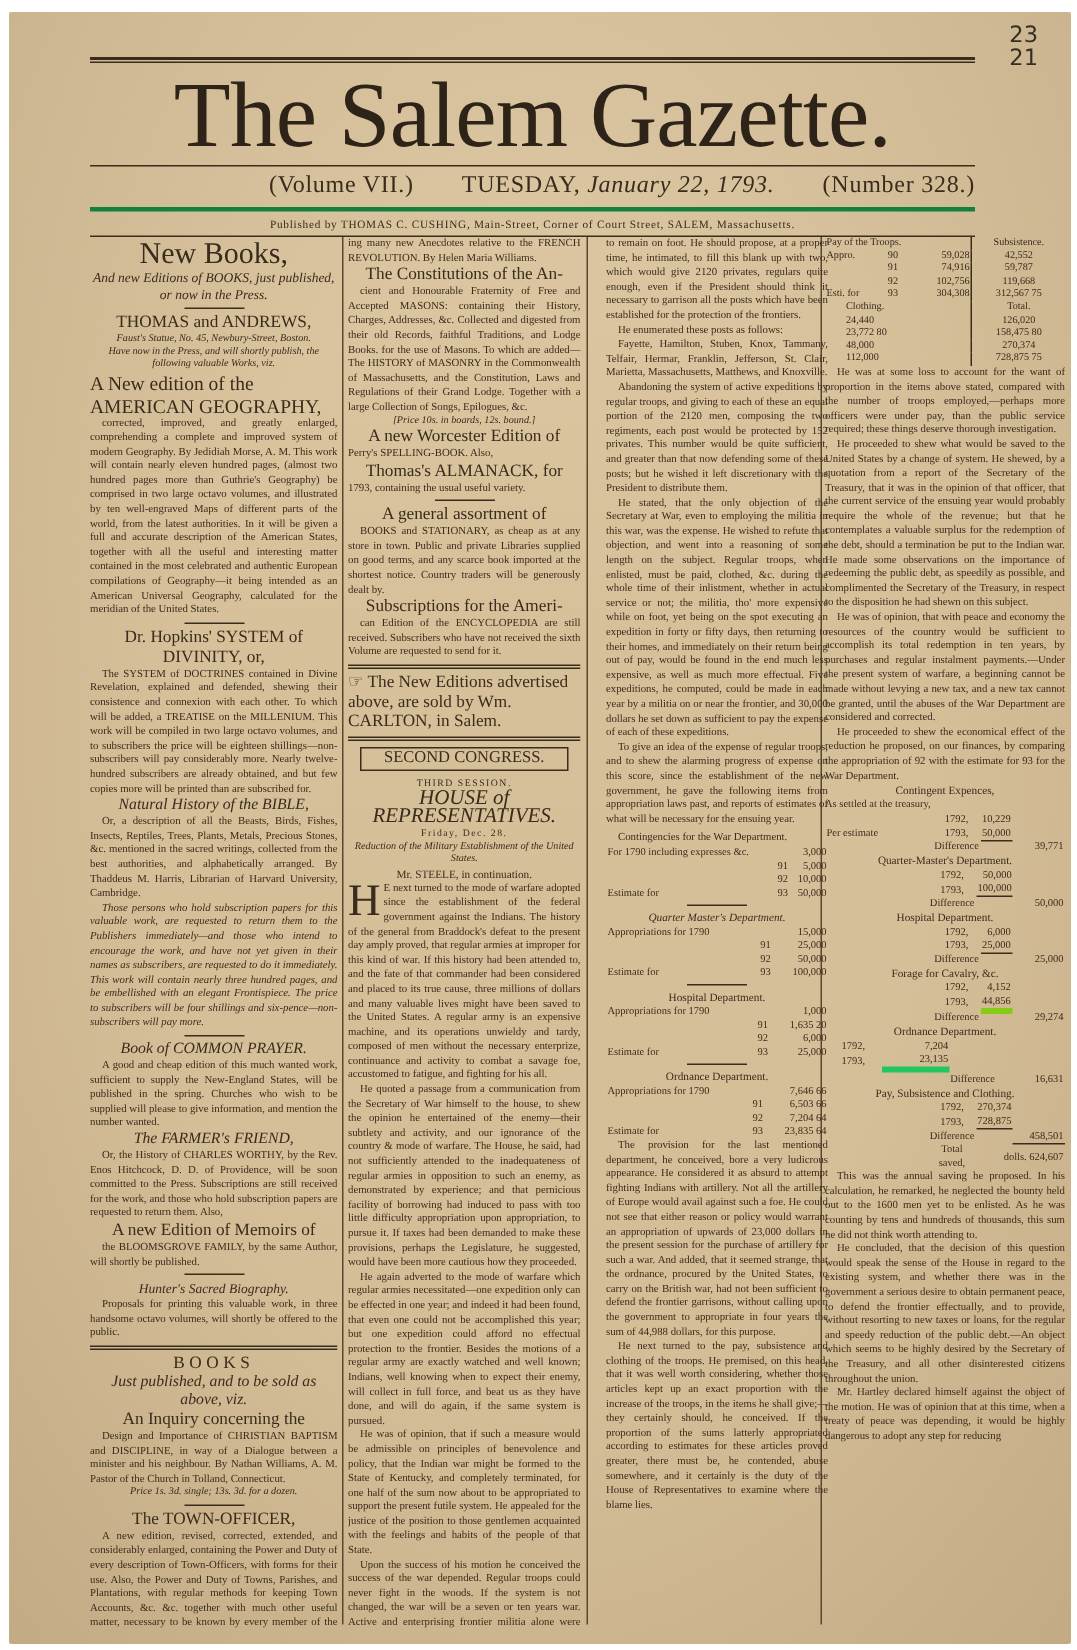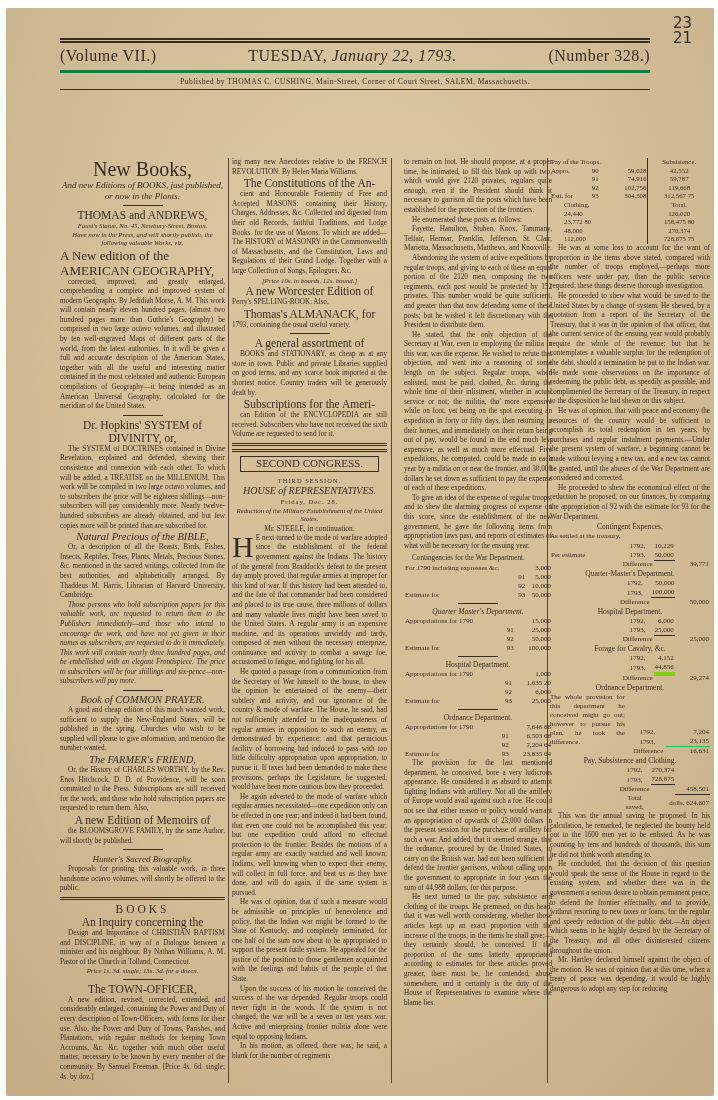--- a/index.html
+++ b/index.html
@@ -25,22 +25,22 @@
   }
   .pencil span { display:block; }
   .masthead { position: absolute; left: 60px; top: 38px; width: 590px; }
   .rule2 { border-top: 2px solid #3a2c1c; border-bottom: 1px solid #3a2c1c; height: 4px; }
   .title {
     text-align: center; font-size: 62px; line-height: 66px; letter-spacing: -0.5px;
     color: #2e2318; font-weight: normal; margin-top: 2px;
   }
   .rule1 { border-top: 1px solid #3a2c1c; }
   .dateline {
-    display: flex; justify-content: space-between; align-items: baseline;
-    font-size: 16px; padding: 4px 0 3px; letter-spacing: 0.5px;
+    display: flex; justify-content: flex-end; align-items: baseline;
+    font-size: 16px; padding: 4px 0 3px; letter-spacing: 0.5px; gap: 32px;
   }
   .dateline .date i { font-style: italic; }
   .publine {
     text-align: center; font-size: 7.5px; letter-spacing: 0.5px; padding: 4px 0 3px;
     border-top: 3px solid #15803d; border-bottom: 1px solid #3a2c1c; margin-top: 2px;
   }
   .cols { position: absolute; left: 60px; top: 158px; width: 654px; height: 930px; }
   .col { position: absolute; top: 0; height: 930px; overflow: hidden; font-size: 7.2px; line-height: 9.6px; text-align: justify; }
   .c1 { left: 0; width: 165px; }
   .c2 { left: 172px; width: 155px; }
@@ -71,64 +71,66 @@
 
 <div class="sheet">
   <div class="pencil">
     <span>23</span>
     <span>21</span>
   </div>
 </div>
 
 <div class="masthead">
   <div class="rule2"></div>
+  <div class="title">The Salem Gazette.</div>
   <div class="rule1"></div>
   <div class="dateline">
     <span>(Volume VII.)</span>
     <span class="date">
       <span>TUESDAY,</span>
       <i>January 22, 1793.</i>
     </span>
     <span>(Number 328.)</span>
   </div>
   <div class="publine">Published by THOMAS C. CUSHING, Main-Street, Corner of Court Street, SALEM, Massachusetts.</div>
 </div>
 
 <div class="cols">
   <div class="vrule v1"></div>
   <div class="vrule v2"></div>
   <div class="vrule v3"></div>
 
   <div class="col c1">
     <div class="h-big">New Books,</div>
-    <div class="h-it" style="font-size:9px;line-height:11px">And new Editions of BOOKS, just published, or now in the Plants.</div>
+    <div class="h-it" style="font-size:9px;line-height:11px">And new Editions of BOOKS, just published, or now in the Press.</div>
     <div class="short-rule"></div>
     <div class="h-med">THOMAS and ANDREWS,</div>
     <div class="small-it">Faust's Statue, No. 45, Newbury-Street, Boston.</div>
     <div class="small-it">Have now in the Press, and will shortly publish, the following valuable Works, viz.</div>
     <div class="h-lg" style="text-align:left">A New edition of the AMERICAN GEOGRAPHY,</div>
     <p>corrected, improved, and greatly enlarged, comprehending a complete and improved system of modern Geography. By Jedidiah Morse, A. M. This work will contain nearly eleven hundred pages, (almost two hundred pages more than Guthrie's Geography) be comprised in two large octavo volumes, and illustrated by ten well-engraved Maps of different parts of the world, from the latest authorities. In it will be given a full and accurate description of the American States, together with all the useful and interesting matter contained in the most celebrated and authentic European compilations of Geography—it being intended as an American Universal Geography, calculated for the meridian of the United States.</p>
     <div class="short-rule"></div>
     <div class="h-med">Dr. Hopkins' SYSTEM of DIVINITY, or,</div>
     <p>The SYSTEM of DOCTRINES contained in Divine Revelation, explained and defended, shewing their consistence and connexion with each other. To which will be added, a TREATISE on the MILLENIUM. This work will be compiled in two large octavo volumes, and to subscribers the price will be eighteen shillings—non-subscribers will pay considerably more. Nearly twelve-hundred subscribers are already obtained, and but few copies more will be printed than are subscribed for.</p>
-    <div class="h-it">Natural Precious of the BIBLE,</div>
+    <div class="h-it">Natural History of the BIBLE,</div>
     <p>Or, a description of all the Beasts, Birds, Fishes, Insects, Reptiles, Trees, Plants, Metals, Precious Stones, &amp;c. mentioned in the sacred writings, collected from the best authorities, and alphabetically arranged. By Thaddeus M. Harris, Librarian of Harvard University, Cambridge.</p>
     <p style="font-style:italic">Those persons who hold subscription papers for this valuable work, are requested to return them to the Publishers immediately—and those who intend to encourage the work, and have not yet given in their names as subscribers, are requested to do it immediately. This work will contain nearly three hundred pages, and be embellished with an elegant Frontispiece. The price to subscribers will be four shillings and six-pence—non-subscribers will pay more.</p>
     <div class="short-rule"></div>
     <div class="h-it">Book of COMMON PRAYER.</div>
     <p>A good and cheap edition of this much wanted work, sufficient to supply the New-England States, will be published in the spring. Churches who wish to be supplied will please to give information, and mention the number wanted.</p>
     <div class="h-it">The FARMER's FRIEND,</div>
     <p>Or, the History of CHARLES WORTHY, by the Rev. Enos Hitchcock, D. D. of Providence, will be soon committed to the Press. Subscriptions are still received for the work, and those who hold subscription papers are requested to return them. Also,</p>
     <div class="h-med">A new Edition of Memoirs of</div>
     <p>the BLOOMSGROVE FAMILY, by the same Author, will shortly be published.</p>
     <div class="short-rule"></div>
     <div class="h-it" style="font-size:9px">Hunter's Sacred Biography.</div>
     <p>Proposals for printing this valuable work, in three handsome octavo volumes, will shortly be offered to the public.</p>
     <div class="dbl-rule"></div>
     <div class="h-med" style="letter-spacing:3px">BOOKS</div>
+    <div class="h-it">Just published, and to be sold as above, viz.</div>
     <div class="h-med">An Inquiry concerning the</div>
     <p>Design and Importance of CHRISTIAN BAPTISM and DISCIPLINE, in way of a Dialogue between a minister and his neighbour. By Nathan Williams, A. M. Pastor of the Church in Tolland, Connecticut.</p>
     <div class="small-it">Price 1s. 3d. single; 13s. 3d. for a dozen.</div>
     <div class="short-rule"></div>
     <div class="h-med">The TOWN-OFFICER,</div>
     <p>A new edition, revised, corrected, extended, and considerably enlarged, containing the Power and Duty of every description of Town-Officers, with forms for their use. Also, the Power and Duty of Towns, Parishes, and Plantations, with regular methods for keeping Town Accounts, &amp;c. &amp;c. together with much other useful matter, necessary to be known by every member of the community. By Samuel Freeman. [Price 4s. 6d. single; 4s. by doz.]</p>
 
   </div>
 
   <div class="col c2">
@@ -139,24 +141,25 @@
     <div class="h-med">A new Worcester Edition of</div>
     <div>Perry's SPELLING-BOOK. Also,</div>
     <div class="h-med">Thomas's ALMANACK, for</div>
     <div>1793, containing the usual useful variety.</div>
     <div class="short-rule"></div>
     <div class="h-med">A general assortment of</div>
     <p>BOOKS and STATIONARY, as cheap as at any store in town. Public and private Libraries supplied on good terms, and any scarce book imported at the shortest notice. Country traders will be generously dealt by.</p>
     <div class="h-med">Subscriptions for the Ameri-</div>
     <p>can Edition of the ENCYCLOPEDIA are still received. Subscribers who have not received the sixth Volume are requested to send for it.</p>
     <div class="dbl-rule"></div>
+    <div class="h-med" style="text-align:left">☞ The New Editions advertised above, are sold by Wm. CARLTON, in Salem.</div>
     <div class="dbl-rule"></div>
     <div class="boxed">SECOND CONGRESS.</div>
     <div class="sc">THIRD SESSION.</div>
-    <div class="h-it" style="font-size:10px">HOUSE of REPRESENTATIVES.</div>
+    <div class="h-it" style="font-size:14px">HOUSE of REPRESENTATIVES.</div>
     <div class="sc">Friday, Dec. 28.</div>
     <div class="small-it">Reduction of the Military Establishment of the United States.</div>
     <div class="cap">Mr. STEELE, in continuation.</div>
     <div>
       <span class="dropcap">H</span>
       <p style="text-indent:0">E next turned to the mode of warfare adopted since the establishment of the federal government against the Indians. The history of the general from Braddock's defeat to the present day amply proved, that regular armies at improper for this kind of war. If this history had been attended to, and the fate of that commander had been considered and placed to its true cause, three millions of dollars and many valuable lives might have been saved to the United States. A regular army is an expensive machine, and its operations unwieldy and tardy, composed of men without the necessary enterprize, continuance and activity to combat a savage foe, accustomed to fatigue, and fighting for his all.</p>
     </div>
     <p>He quoted a passage from a communication from the Secretary of War himself to the house, to shew the opinion he entertained of the enemy—their subtlety and activity, and our ignorance of the country &amp; mode of warfare. The House, he said, had not sufficiently attended to the inadequateness of regular armies in opposition to such an enemy, as demonstrated by experience; and that pernicious facility of borrowing had induced to pass with too little difficulty appropriation upon appropriation, to pursue it. If taxes had been demanded to make these provisions, perhaps the Legislature, he suggested, would have been more cautious how they proceeded.</p>
     <p>He again adverted to the mode of warfare which regular armies necessitated—one expedition only can be effected in one year; and indeed it had been found, that even one could not be accomplished this year; but one expedition could afford no effectual protection to the frontier. Besides the motions of a regular army are exactly watched and well known; Indians, well knowing when to expect their enemy, will collect in full force, and beat us as they have done, and will do again, if the same system is pursued.</p>
     <p>He was of opinion, that if such a measure would be admissible on principles of benevolence and policy, that the Indian war might be formed to the State of Kentucky, and completely terminated, for one half of the sum now about to be appropriated to support the present futile system. He appealed for the justice of the position to those gentlemen acquainted with the feelings and habits of the people of that State.</p>
@@ -429,30 +432,29 @@
             <td></td>
             <td class="c">Difference</td>
             <td></td>
             <td class="n">29,274</td>
           </tr>
     </tbody>
       </table>
 
     <div class="cap">Ordnance Department.</div>
     <div style="display:flex;gap:4px">
-      <div style="width:48%;font-size:7px;line-height:9px">The whole provision for this department he conceived might go out; however to pursue his plan, he took the difference.</div>
       <table class="ledger" style="width:52%;align-self:flex-end">
         <tbody>
             <tr>
               <td class="c">1792,</td>
               <td class="n">7,204</td>
             </tr>
         <tr>
               <td class="c">1793,</td>
-              <td class="n" style="border-bottom:1px solid #22c55e">23,135</td>
+              <td class="n" style="border-bottom:4px solid #22c55e">23,135</td>
             </tr>
       </tbody>
         </table>
     </div>
     <table class="ledger">
       <tbody>
           <tr>
             <td style="width:45%"></td>
             <td class="c">Difference</td>
             <td class="n">16,631</td>

